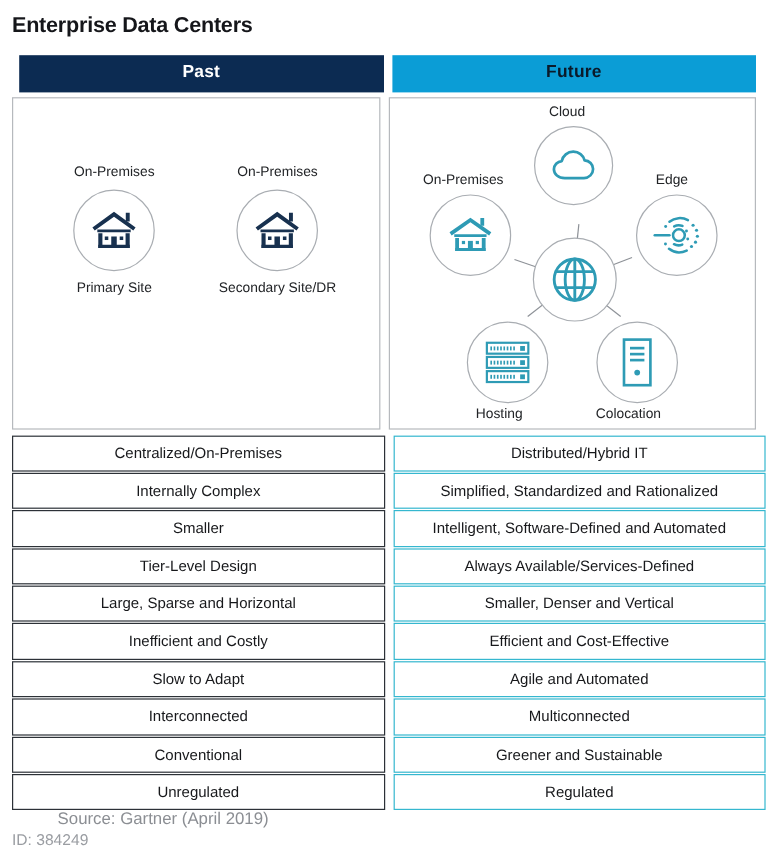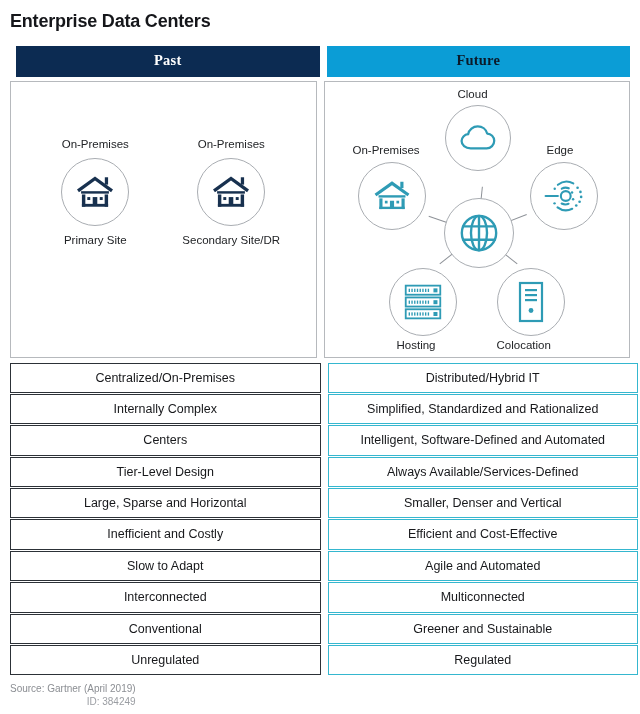--- a/index.html
+++ b/index.html
@@ -33,21 +33,20 @@
     letter-spacing: -0.2px;
     padding: 11px 0 0 10px;
     line-height: 1.2;
   }
 
   
   .header-row {
     display: flex;
     margin: 13px 10px 0 16px;
     gap: 7px;
-    font-family: Liberation Serif, serif;
   }
   .col-head {
     flex: 1 1 0;
     text-align: center;
     font-weight: bold;
     font-size: 14.5px;
     color: #ffffff;
     padding: 7px 0 8px 0;
     line-height: 1.1;
     letter-spacing: 0.2px;
@@ -162,22 +161,22 @@
   .cell.past   { border: 1.6px solid #2c3137; }
   .cell.future { border: 1.6px solid #35b7cf; }
 
   
   .footer {
     position: absolute;
     left: 10px;
     bottom: 6px;
     line-height: 1.25;
   }
-  .src  { font-size: 10px; color: #8b8e93; }
-  .srcid{ font-size: 10px;  color: #9a9da2; text-align: right; }
+  .src  { font-size: 14px; color: #8b8e93; margin-left: 38px; }
+  .srcid{ font-size: 13px;  color: #9a9da2; }
 
   svg { display: block; }
 </style>
 </head>
 <body>
 
 <div class="page">
 
   <div class="title">Enterprise Data Centers</div>
 
@@ -394,21 +393,21 @@
 
     <div class="row">
       <div class="cell past">Centralized/On-Premises</div>
       <div class="cell future">Distributed/Hybrid IT</div>
     </div>
     <div class="row">
       <div class="cell past">Internally Complex</div>
       <div class="cell future">Simplified, Standardized and Rationalized</div>
     </div>
     <div class="row">
-      <div class="cell past">Centers</div>
+      <div class="cell past">Smaller</div>
       <div class="cell future">Intelligent, Software-Defined and Automated</div>
     </div>
     <div class="row">
       <div class="cell past">Tier-Level Design</div>
       <div class="cell future">Always Available/Services-Defined</div>
     </div>
     <div class="row">
       <div class="cell past">Large, Sparse and Horizontal</div>
       <div class="cell future">Smaller, Denser and Vertical</div>
     </div>

